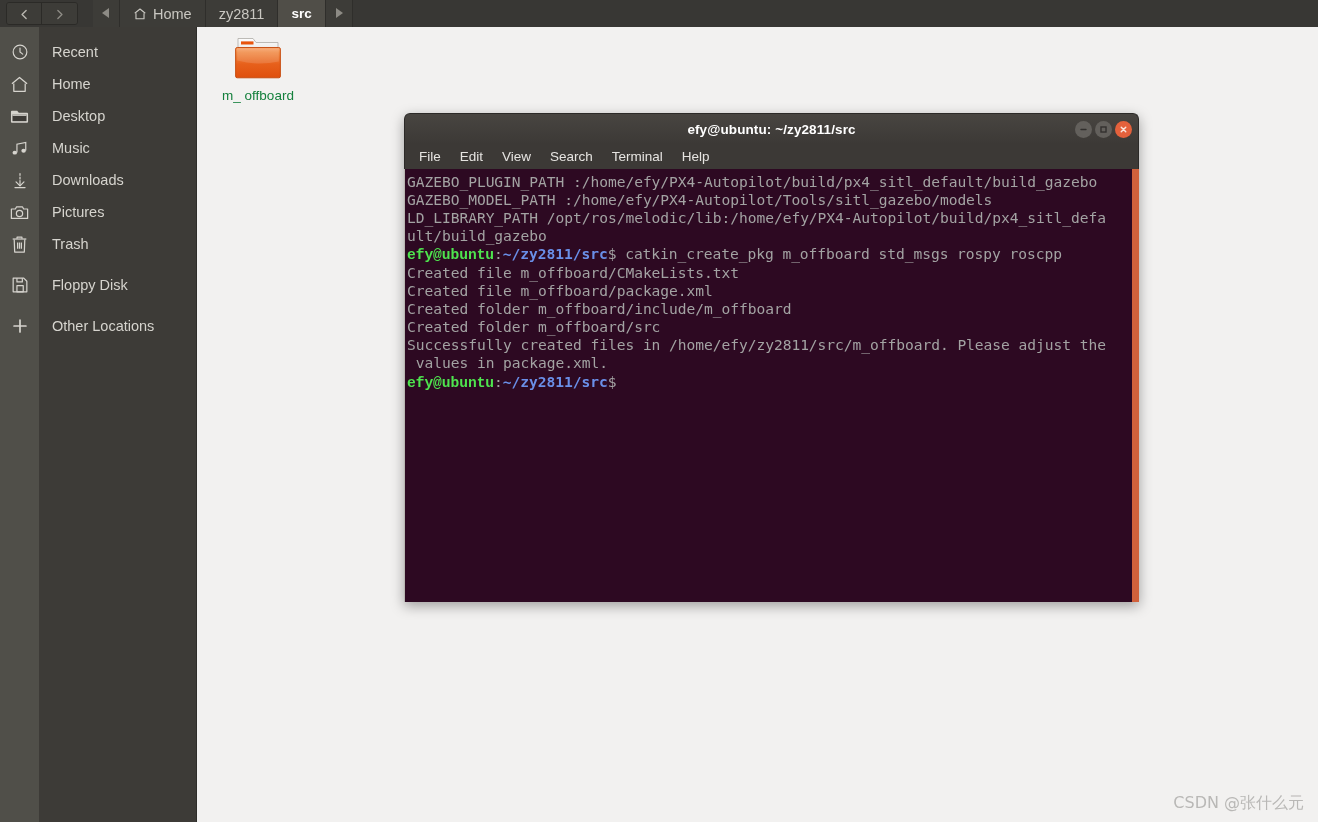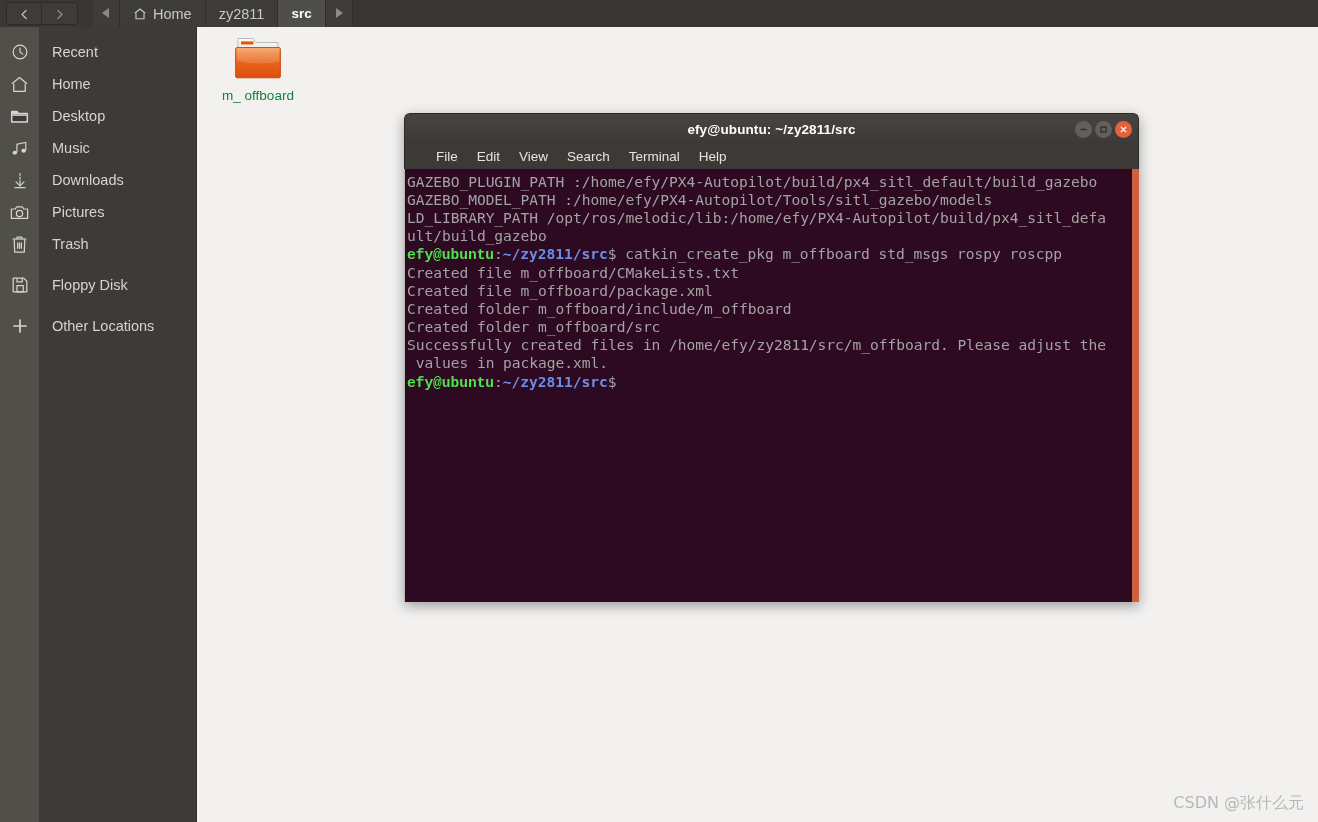--- a/index.html
+++ b/index.html
@@ -190,21 +190,21 @@
   .wbtn.close { background: #e4613c; }
   .wbtn svg { display: block; }
 
   .term-menubar {
     height: 25px;
     background: #3c3936;
     border-left: 1px solid #2c2a28;
     border-right: 1px solid #2c2a28;
     display: flex;
     align-items: center;
-    padding-left: 31px;
+    padding-left: 14px;
     gap: 19px;
   }
   .menu-item {
     color: #e6e4e1;
     font-size: 13.5px;
     white-space: nowrap;
   }
 
   .term-body {
     position: relative;

